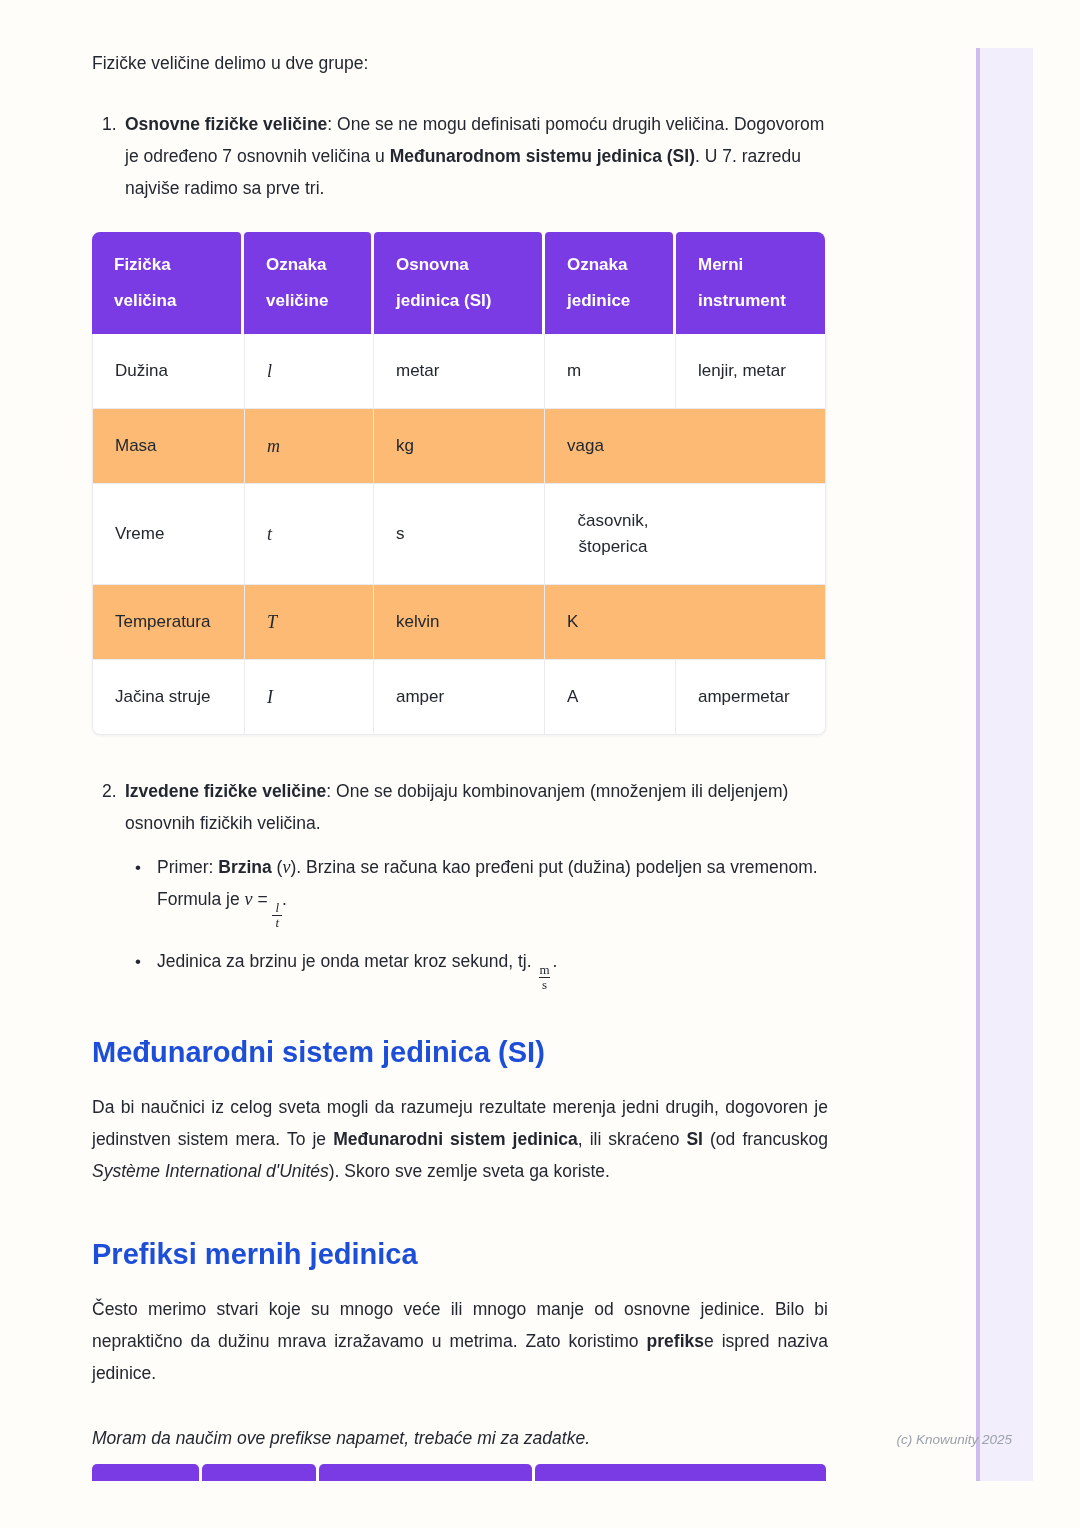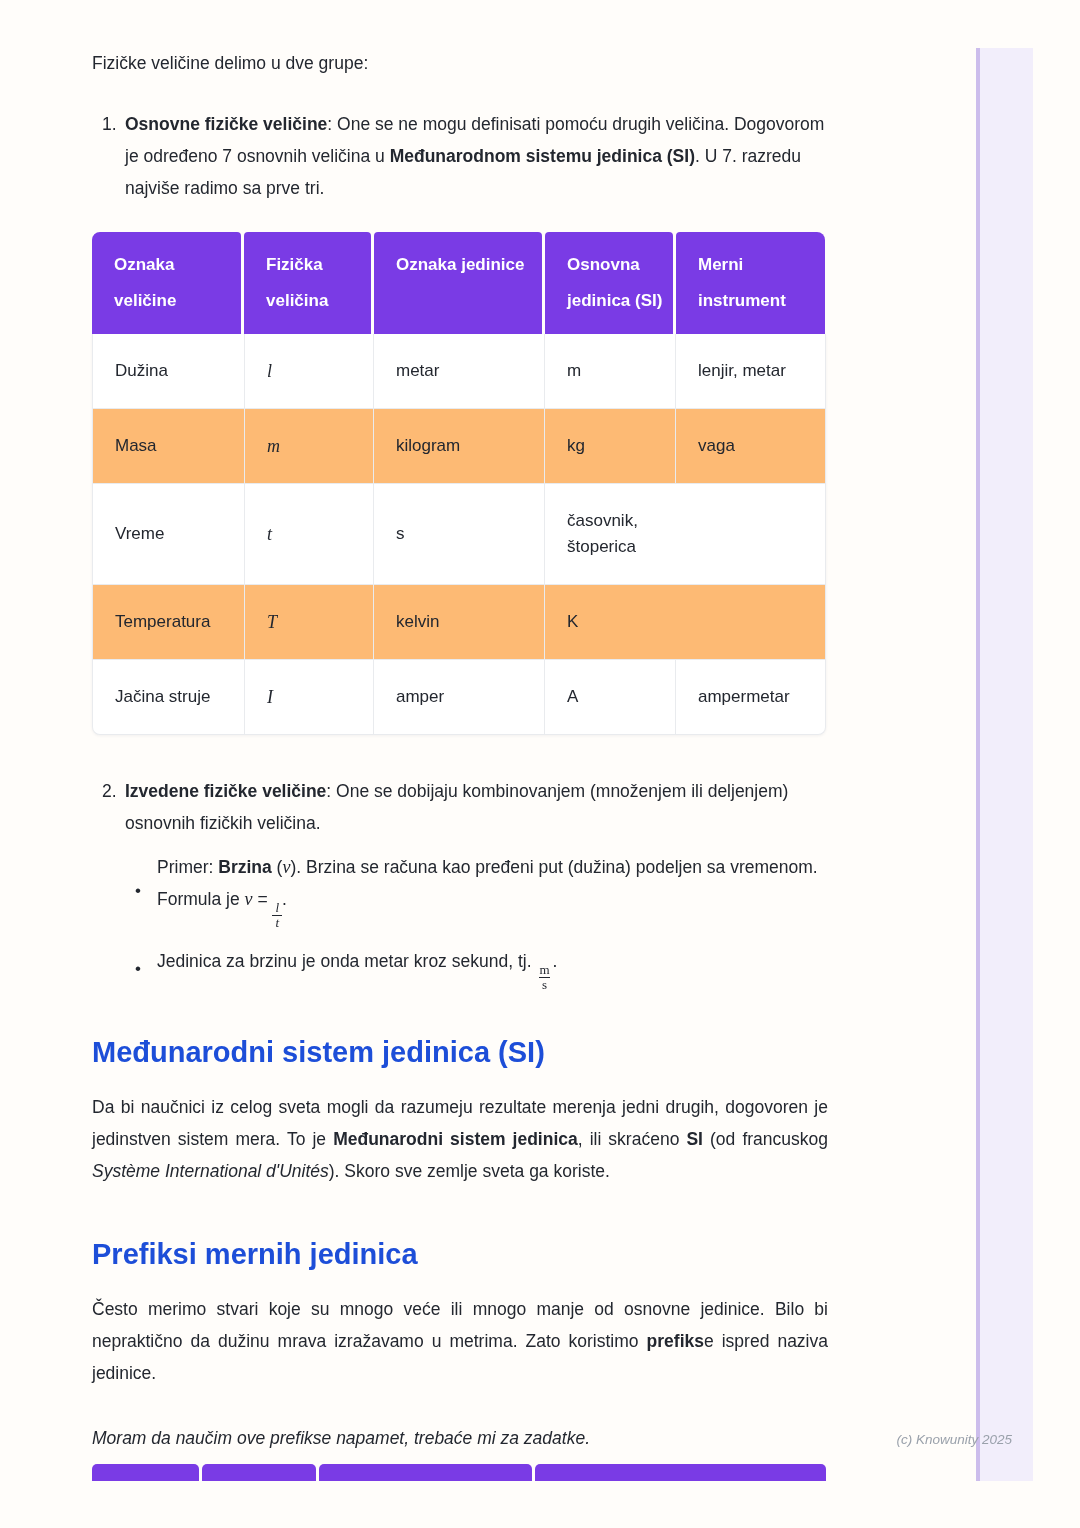--- a/index.html
+++ b/index.html
@@ -21,39 +21,39 @@
   
   .mvar{font-family:"Liberation Serif",serif;font-style:italic;font-size:18px;}
   .frac{display:inline-flex;flex-direction:column;align-items:center;vertical-align:-7px;
         line-height:1.1;font-family:"Liberation Serif",serif;font-size:13px;}
   .frac .fnum{padding:0 3px;}
   .frac .fden{border-top:1px solid #23272f;padding:0 3px;}
   .frac.ital .fnum,.frac.ital .fden{font-style:italic;}
 
   
   .bullets{margin:12px 0 0;padding:0;list-style:none;}
-  .bullets li{display:flex;margin:0 0 14px;font-size:17.5px;line-height:32px;align-items:center;}
+  .bullets li{display:flex;margin:0 0 14px;font-size:17.5px;line-height:32px;}
   .bullets li:last-child{margin-bottom:1px;}
   .bullets .marker{width:22px;flex:0 0 22px;margin-left:10px;}
   .bullets .marker::before{content:"•";font-size:17px;}
 
   
   .units-table{margin:28px 0 40px;width:734px;}
   .thead{display:grid;grid-template-columns:149px 127px 168px 128px 149px;column-gap:3px;}
   .th{background:#7a3be5;color:#ffffff;font-weight:bold;font-size:17px;line-height:36px;
       padding:15px 10px 15px 22px;border-radius:4px 4px 0 0;}
   .th:first-child{border-radius:8px 4px 0 0;}
   .th:last-child{border-radius:4px 8px 0 0;}
   .tbody{border:1px solid #e9ebee;border-top:none;border-radius:0 0 8px 8px;overflow:hidden;
          box-shadow:0 1px 3px rgba(40,40,60,0.06);background:#ffffff;}
   .trow{display:grid;grid-template-columns:151px 129px 171px 131px 150px;}
   .trow + .trow{border-top:1px solid #e9ebee;}
   .trow.alt{background:#fdba74;}
   .tcell{padding:24px 16px 24px 22px;font-size:17px;line-height:26px;
-         display:flex;align-items:center;border-left:1px solid #e9ebee;}
+         display:flex;align-items:center;border-left:1px solid #e9ebee;text-align:center;}
   .tcell:first-child{border-left:none;}
   .tcell.sym{font-family:"Liberation Serif",serif;font-style:italic;font-size:18px;}
 
   .section-heading{font-size:29px;line-height:30px;font-weight:bold;color:#1d4ed8;
                    margin:44px 0 24px;}
   .para{font-size:17.5px;line-height:32px;text-align:justify;margin:0;}
   .note{font-size:17.5px;line-height:26px;font-style:italic;margin:36px 0 12px;}
 
   
   .scroll-strip{position:absolute;left:976px;top:48px;width:57px;height:1433px;
@@ -70,38 +70,37 @@
 
   <p class="intro">Fizičke veličine delimo u dve grupe:</p>
 
   <div class="num-item">
     <span class="num">1.</span>
     <div class="li-body"><span class="b">Osnovne fizičke veličine</span><span>: One se ne mogu definisati pomoću drugih veličina. Dogovorom je određeno 7 osnovnih veličina u </span><span class="b">Međunarodnom sistemu jedinica (SI)</span><span>. U 7. razredu najviše radimo sa prve tri.</span></div>
   </div>
 
   <div class="units-table">
     <div class="thead">
+      <div class="th">Fizička veličina</div>
       <div class="th">Oznaka veličine</div>
-      <div class="th">Fizička veličina</div>
+      <div class="th">Osnovna jedinica (SI)</div>
       <div class="th">Oznaka jedinice</div>
-      <div class="th">Osnovna jedinica (SI)</div>
       <div class="th">Merni instrument</div>
     </div>
     <div class="tbody">
       <div class="trow">
         <div class="tcell">Dužina</div>
         <div class="tcell sym">l</div>
         <div class="tcell">metar</div>
         <div class="tcell">m</div>
         <div class="tcell">lenjir, metar</div>
       </div>
       <div class="trow alt">
         <div class="tcell">Masa</div>
         <div class="tcell sym">m</div>
-        <div class="tcell">kilogram</div>
         <div class="tcell">kg</div>
         <div class="tcell">vaga</div>
       </div>
       <div class="trow">
         <div class="tcell">Vreme</div>
         <div class="tcell sym">t</div>
         <div class="tcell">s</div>
         <div class="tcell">časovnik, štoperica</div>
       </div>
       <div class="trow alt">

